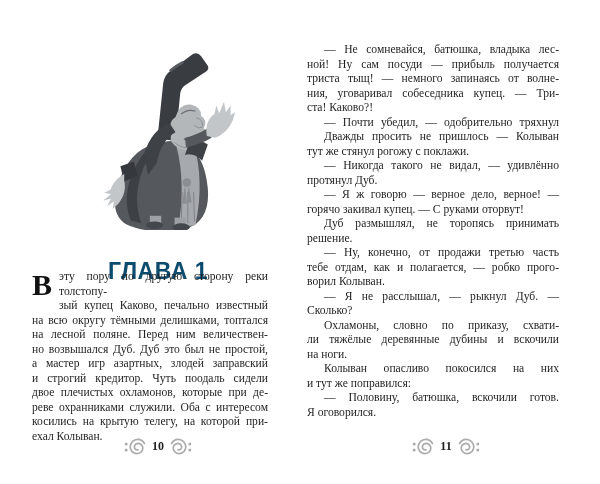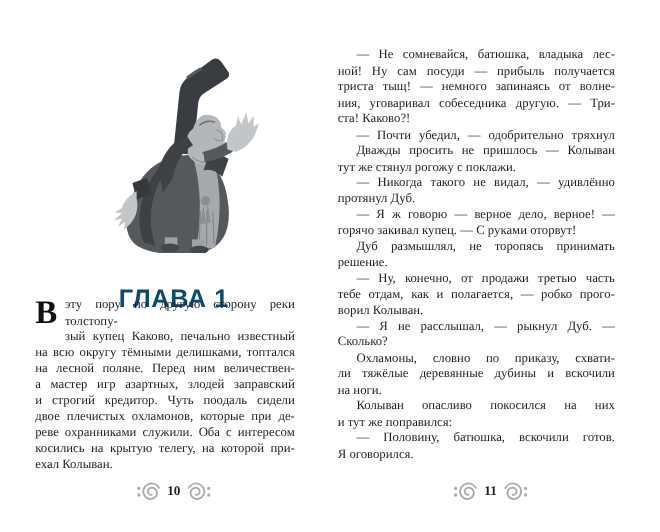--- a/index.html
+++ b/index.html
@@ -93,20 +93,21 @@
 
     <div class="chapter-title">ГЛАВА 1</div>
 
     <div class="body-text body-left">
       <span class="dropcap">В</span>
 
     <div class="line dc">эту пору по другую сторону реки толстопу-</div>
         <div class="line dc">зый купец Каково, печально известный</div>
         <div class="line">на всю округу тёмными делишками, топтался</div>
         <div class="line">на лесной поляне. Перед ним величествен-</div>
+        <div class="line">но возвышался Дуб. Дуб это был не простой,</div>
         <div class="line">а мастер игр азартных, злодей заправский</div>
         <div class="line">и строгий кредитор. Чуть поодаль сидели</div>
         <div class="line">двое плечистых охламонов, которые при де-</div>
         <div class="line">реве охранниками служили. Оба с интересом</div>
         <div class="line">косились на крытую телегу, на которой при-</div>
         <div class="line end">ехал Колыван.</div>
       </div>
 
     <div class="footer">
       <svg class="orn" viewBox="0 0 22 17" xmlns="http://www.w3.org/2000/svg">
@@ -129,21 +130,21 @@
     </div>
   </div>
 
   <div class="page page-right">
 
     <div class="body-text body-right">
 
     <div class="line ind">— Не сомневайся, батюшка, владыка лес-</div>
         <div class="line">ной! Ну сам посуди — прибыль получается</div>
         <div class="line">триста тыщ! — немного запинаясь от волне-</div>
-        <div class="line">ния, уговаривал собеседника другую. — Три-</div>
+        <div class="line">ния, уговаривал собеседника купец. — Три-</div>
         <div class="line end">ста! Каково?!</div>
         <div class="line ind">— Почти убедил, — одобрительно тряхнул</div>
         <div class="line ind">Дважды просить не пришлось — Колыван</div>
         <div class="line end">тут же стянул рогожу с поклажи.</div>
         <div class="line ind">— Никогда такого не видал, — удивлённо</div>
         <div class="line end">протянул Дуб.</div>
         <div class="line ind">— Я ж говорю — верное дело, верное! —</div>
         <div class="line end">горячо закивал купец. — С руками оторвут!</div>
         <div class="line ind">Дуб размышлял, не торопясь принимать</div>
         <div class="line end">решение.</div>

